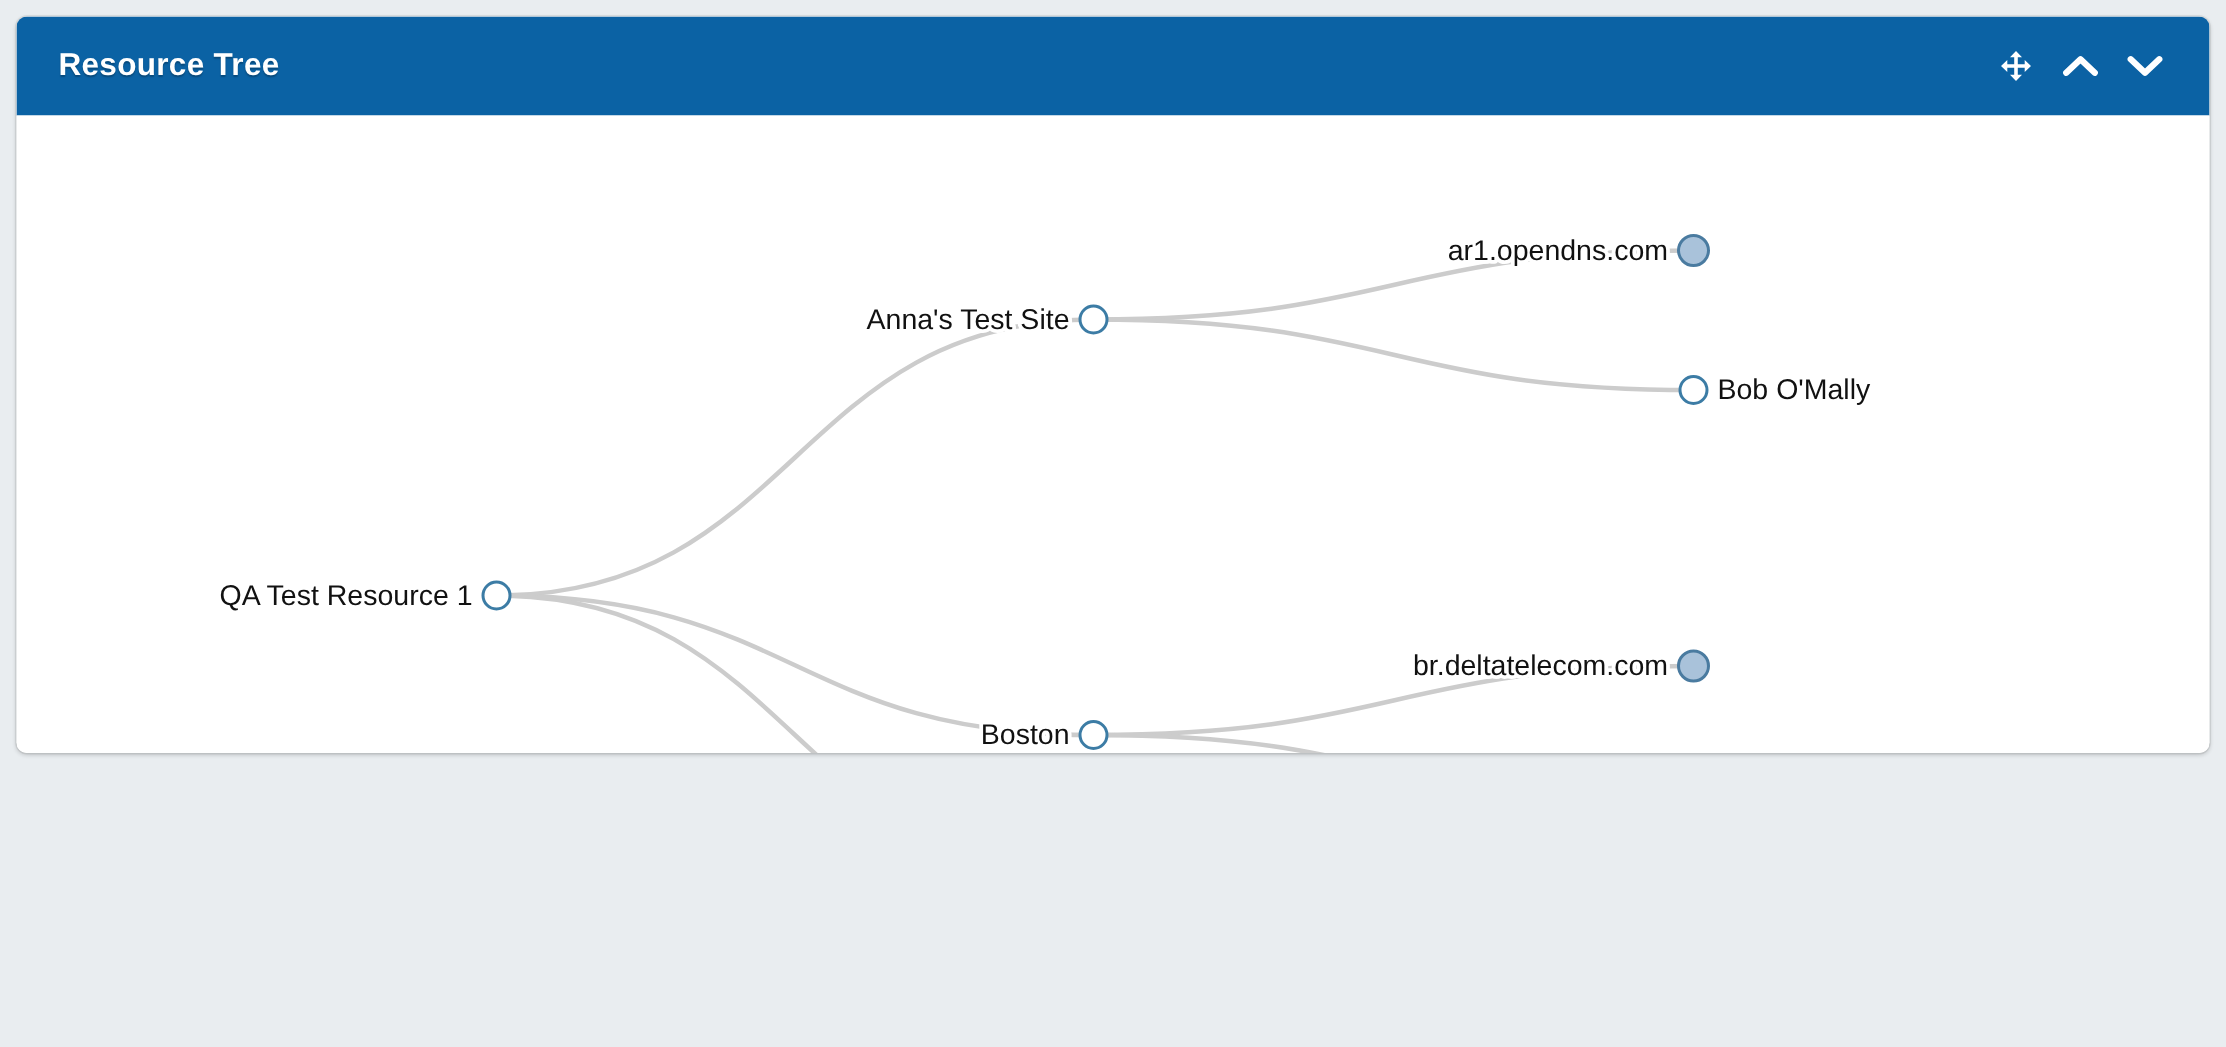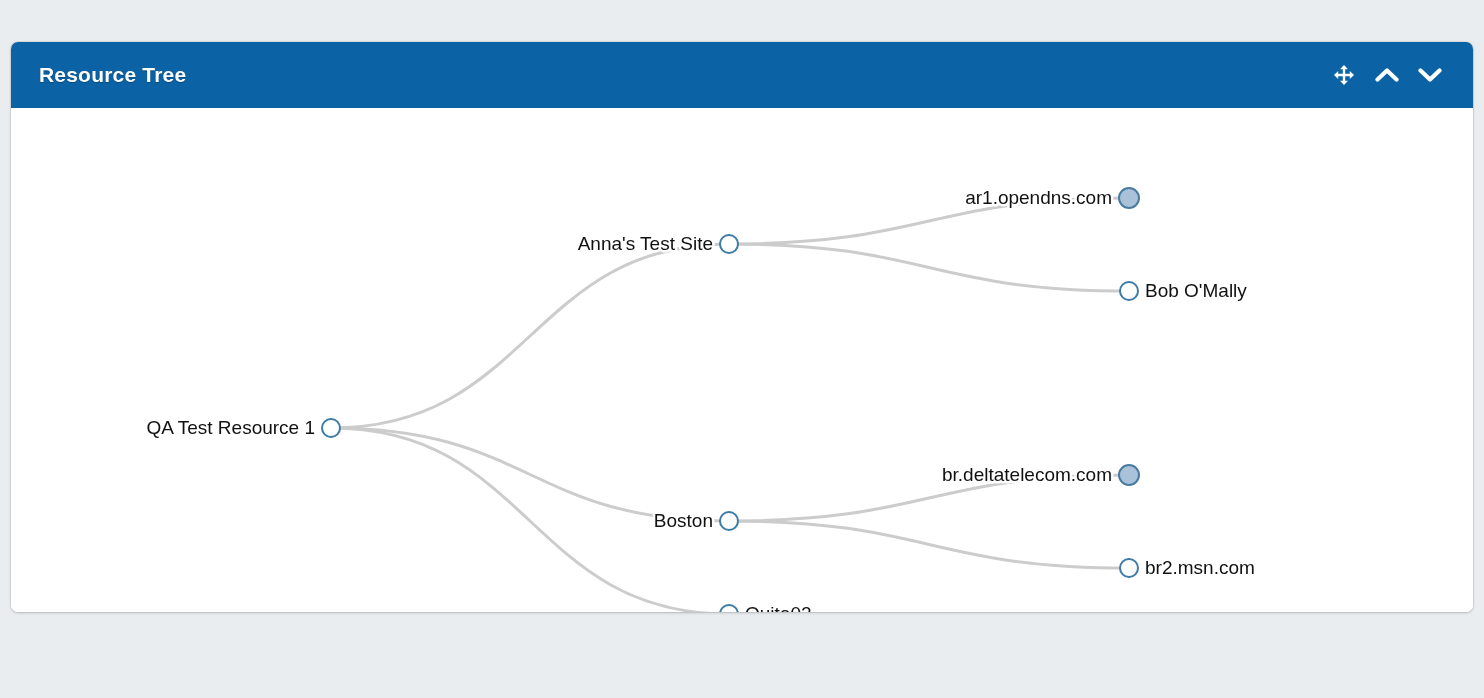--- a/index.html
+++ b/index.html
@@ -10,26 +10,25 @@
     height: 698px;
     overflow: hidden;
     font-family: "Liberation Sans", sans-serif;
   }
 
   #panel {
     position: absolute;
     left: 11px;
     top: 11px;
     width: 1462px;
-    height: 570px;
+    height: 491px;
     background: #ffffff;
     border-radius: 7px;
     box-shadow: 0 1px 3px rgba(0,0,0,0.18), 0 0 0 1px rgba(0,0,0,0.06);
     overflow: hidden;
-    margin-top: 31px;
   }
 
   #panel-header {
     position: absolute;
     left: 0;
     top: 0;
     width: 100%;
     height: 66px;
     background: #0b62a4;
     box-sizing: border-box;

